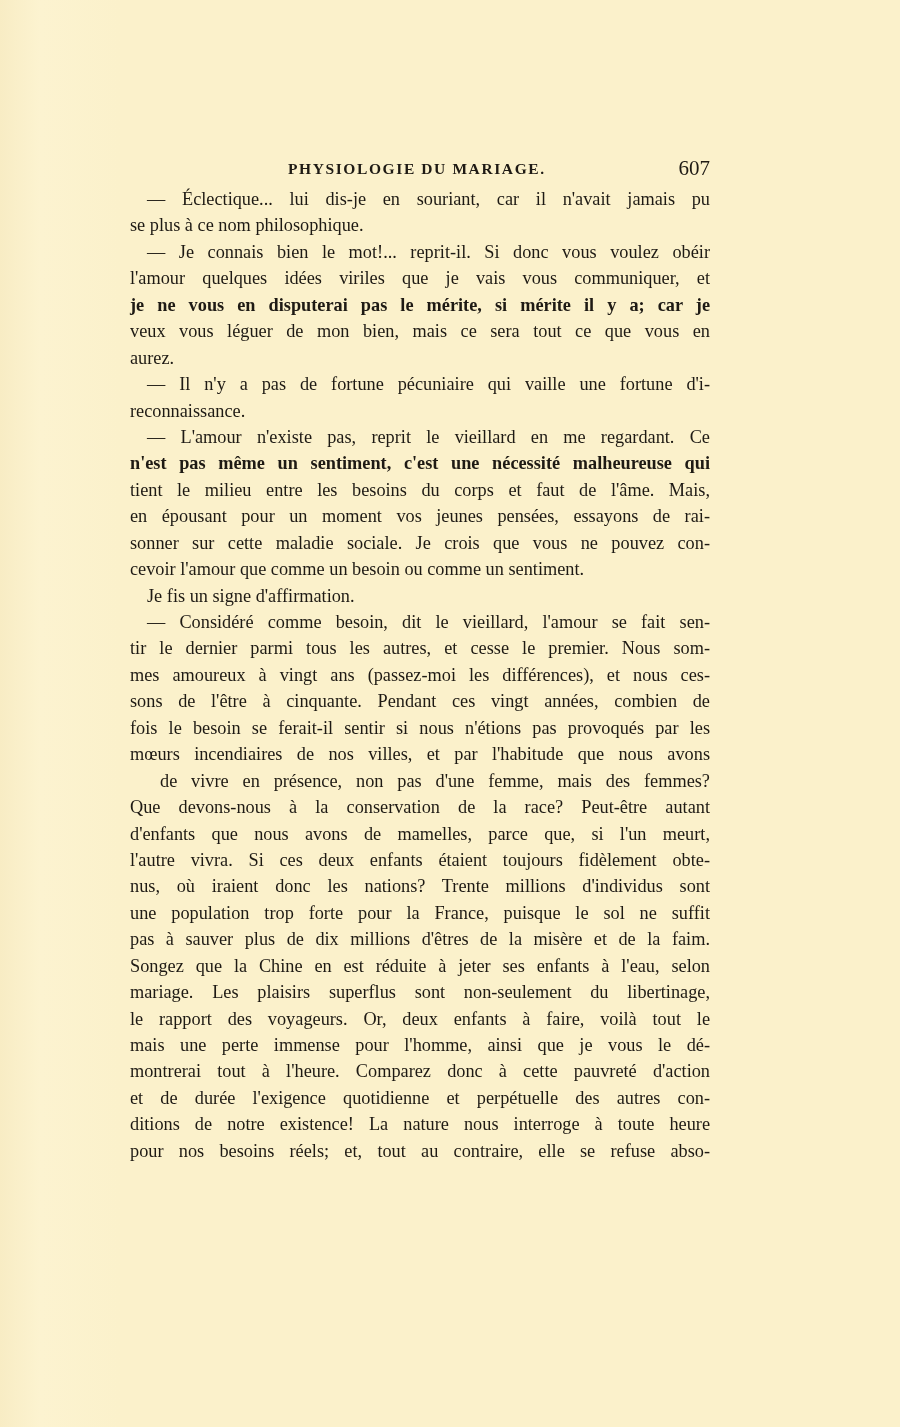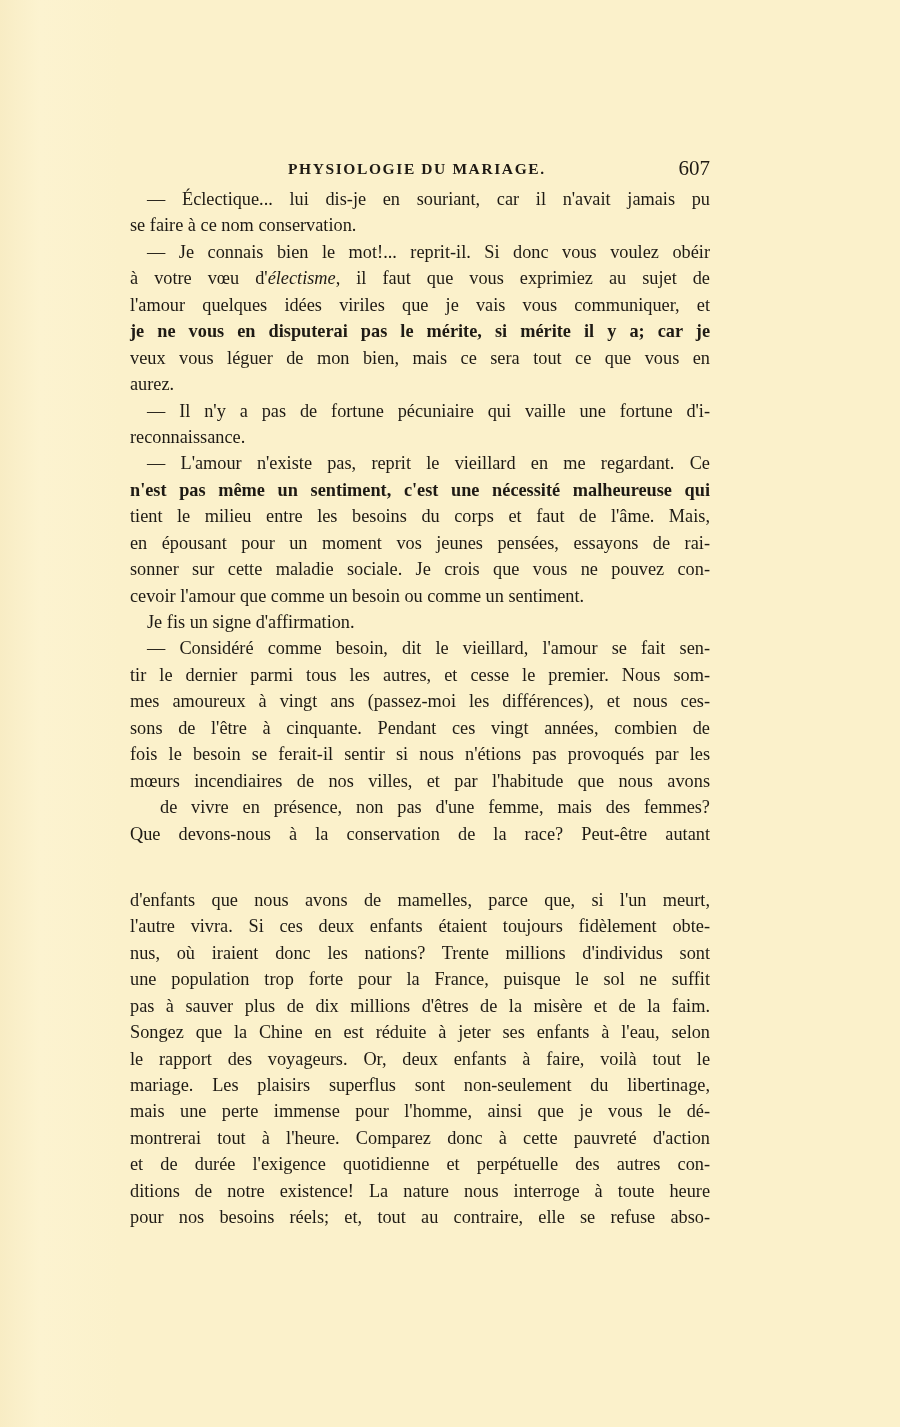--- a/index.html
+++ b/index.html
@@ -48,23 +48,22 @@
 </head>
 <body>
 
 <div class="page">
   <div class="header">
     <span class="running-title">PHYSIOLOGIE DU MARIAGE.</span>
     <span class="page-number">607</span>
   </div>
   <div class="body-text" id="body-text">
       <div class="line indent" style="display: block;">— Éclectique... lui dis-je en souriant, car il n'avait jamais pu</div>
-      <div class="line last" style="display: block;">se faire à ce nom conservation.</div>
+      <div class="line last" style="display: block;">se plus à ce nom philosophique.</div>
       <div class="line indent" style="display: block;">— Je connais bien le mot!... reprit-il. Si donc vous voulez obéir</div>
-      <div class="line" style="display: block;"><span>à votre vœu d'</span><em>électisme</em><span>, il faut que vous exprimiez au sujet de</span></div>
       <div class="line" style="display: block;">l'amour quelques idées viriles que je vais vous communiquer, et</div>
       <div class="line" style="display: block; font-weight: bold;">je ne vous en disputerai pas le mérite, si mérite il y a; car je</div>
       <div class="line" style="display: block;">veux vous léguer de mon bien, mais ce sera tout ce que vous en</div>
       <div class="line last" style="display: block;">aurez.</div>
       <div class="line indent" style="display: block;">— Il n'y a pas de fortune pécuniaire qui vaille une fortune d'i-</div>
       <div class="line last" style="display: block;">reconnaissance.</div>
       <div class="line indent" style="display: block;">— L'amour n'existe pas, reprit le vieillard en me regardant. Ce</div>
       <div class="line" style="display: block; font-weight: bold;">n'est pas même un sentiment, c'est une nécessité malheureuse qui</div>
       <div class="line" style="display: block;">tient le milieu entre les besoins du corps et faut de l'âme. Mais,</div>
       <div class="line" style="display: block;">en épousant pour un moment vos jeunes pensées, essayons de rai-</div>
@@ -72,27 +71,27 @@
       <div class="line last" style="display: block;">cevoir l'amour que comme un besoin ou comme un sentiment.</div>
       <div class="line indent last" style="display: block;">Je fis un signe d'affirmation.</div>
       <div class="line indent" style="display: block;">— Considéré comme besoin, dit le vieillard, l'amour se fait sen-</div>
       <div class="line" style="display: block;">tir le dernier parmi tous les autres, et cesse le premier. Nous som-</div>
       <div class="line" style="display: block;">mes amoureux à vingt ans (passez-moi les différences), et nous ces-</div>
       <div class="line" style="display: block;">sons de l'être à cinquante. Pendant ces vingt années, combien de</div>
       <div class="line" style="display: block;">fois le besoin se ferait-il sentir si nous n'étions pas provoqués par les</div>
       <div class="line" style="display: block;">mœurs incendiaires de nos villes, et par l'habitude que nous avons</div>
       <div class="line" style="display: block; margin-left: 30px;">de vivre en présence, non pas d'une femme, mais des femmes?</div>
       <div class="line" style="display: block;">Que devons-nous à la conservation de la race? Peut-être autant</div>
-      <div class="line" style="display: block; margin-top: 40px;">d'enfants que nous avons de mamelles, parce que, si l'un meurt,</div>
+      <div class="line" style="display: block;">d'enfants que nous avons de mamelles, parce que, si l'un meurt,</div>
       <div class="line" style="display: block;">l'autre vivra. Si ces deux enfants étaient toujours fidèlement obte-</div>
       <div class="line" style="display: block;">nus, où iraient donc les nations? Trente millions d'individus sont</div>
       <div class="line" style="display: block;">une population trop forte pour la France, puisque le sol ne suffit</div>
       <div class="line" style="display: block;">pas à sauver plus de dix millions d'êtres de la misère et de la faim.</div>
       <div class="line" style="display: block;">Songez que la Chine en est réduite à jeter ses enfants à l'eau, selon</div>
+      <div class="line" style="display: block;">mariage. Les plaisirs superflus sont non-seulement du libertinage,</div>
       <div class="line" style="display: block;">le rapport des voyageurs. Or, deux enfants à faire, voilà tout le</div>
-      <div class="line" style="display: block;">mariage. Les plaisirs superflus sont non-seulement du libertinage,</div>
       <div class="line" style="display: block;">mais une perte immense pour l'homme, ainsi que je vous le dé-</div>
       <div class="line" style="display: block;">montrerai tout à l'heure. Comparez donc à cette pauvreté d'action</div>
       <div class="line" style="display: block;">et de durée l'exigence quotidienne et perpétuelle des autres con-</div>
       <div class="line" style="display: block;">ditions de notre existence! La nature nous interroge à toute heure</div>
       <div class="line" style="display: block;">pour nos besoins réels; et, tout au contraire, elle se refuse abso-</div>
     </div>
 </div>
 
 </body></html>

